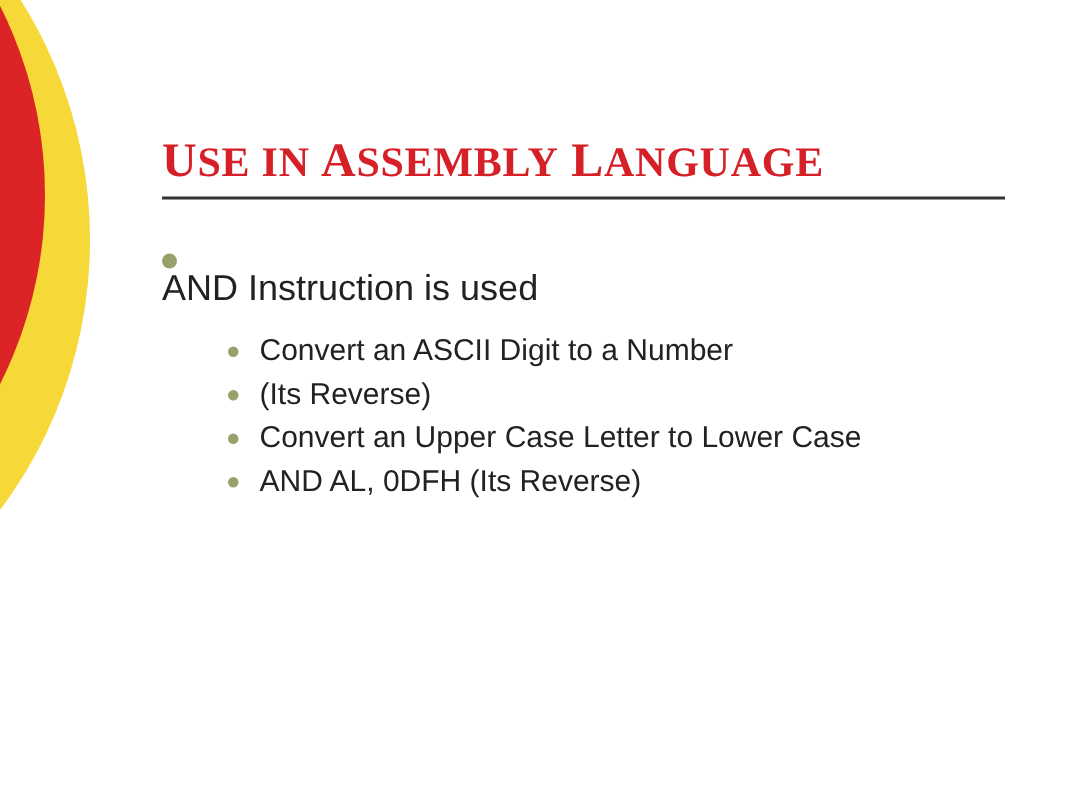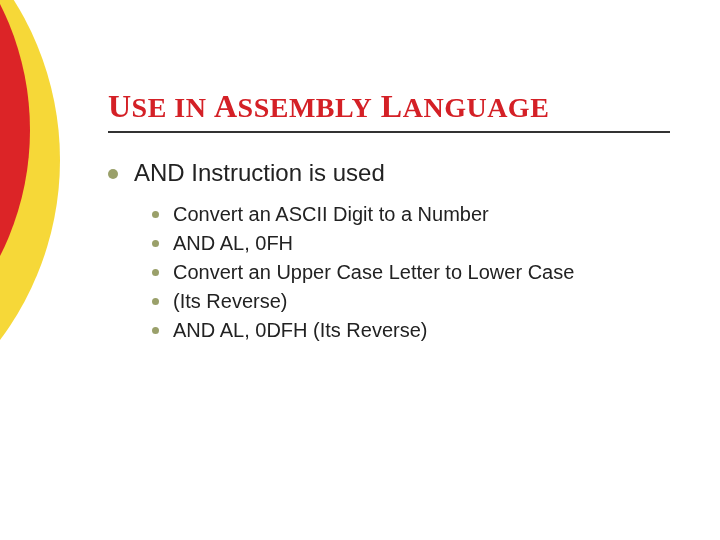--- a/index.html
+++ b/index.html
@@ -45,20 +45,21 @@
     border-bottom: 2px solid #333;
     padding-bottom: 6px;
     margin-bottom: 26px;
     font-variant: normal;
   }
   .title .big { font-size: 32px; }
   .lvl1 {
     display: flex;
     align-items: flex-start;
     margin-bottom: 14px;
+    flex-direction: column;
   }
   .lvl1 .bullet {
     width: 10px; height: 10px;
     background: #9aa06a;
     border-radius: 50%;
     margin-top: 10px;
     margin-right: 16px;
     flex: none;
   }
   .lvl1-text {
@@ -105,29 +106,25 @@
       <span class="lvl1-text">AND Instruction is used</span>
     </div>
 
     <div class="sublist">
       <div class="lvl2">
         <span class="bullet"></span>
         <span class="lvl2-text">Convert an ASCII Digit to a Number</span>
       </div>
       <div class="lvl2">
         <span class="bullet"></span>
-        <span class="lvl2-text">AND AL, 0FH</span>
+        <span class="lvl2-text">(Its Reverse)</span>
       </div>
       <div class="lvl2">
         <span class="bullet"></span>
         <span class="lvl2-text">Convert an Upper Case Letter to Lower Case</span>
-      </div>
-      <div class="lvl2">
-        <span class="bullet"></span>
-        <span class="lvl2-text">(Its Reverse)</span>
       </div>
       <div class="lvl2">
         <span class="bullet"></span>
         <span class="lvl2-text">AND AL, 0DFH (Its Reverse)</span>
       </div>
     </div>
   </div>
 </div>
 
 </body></html>

